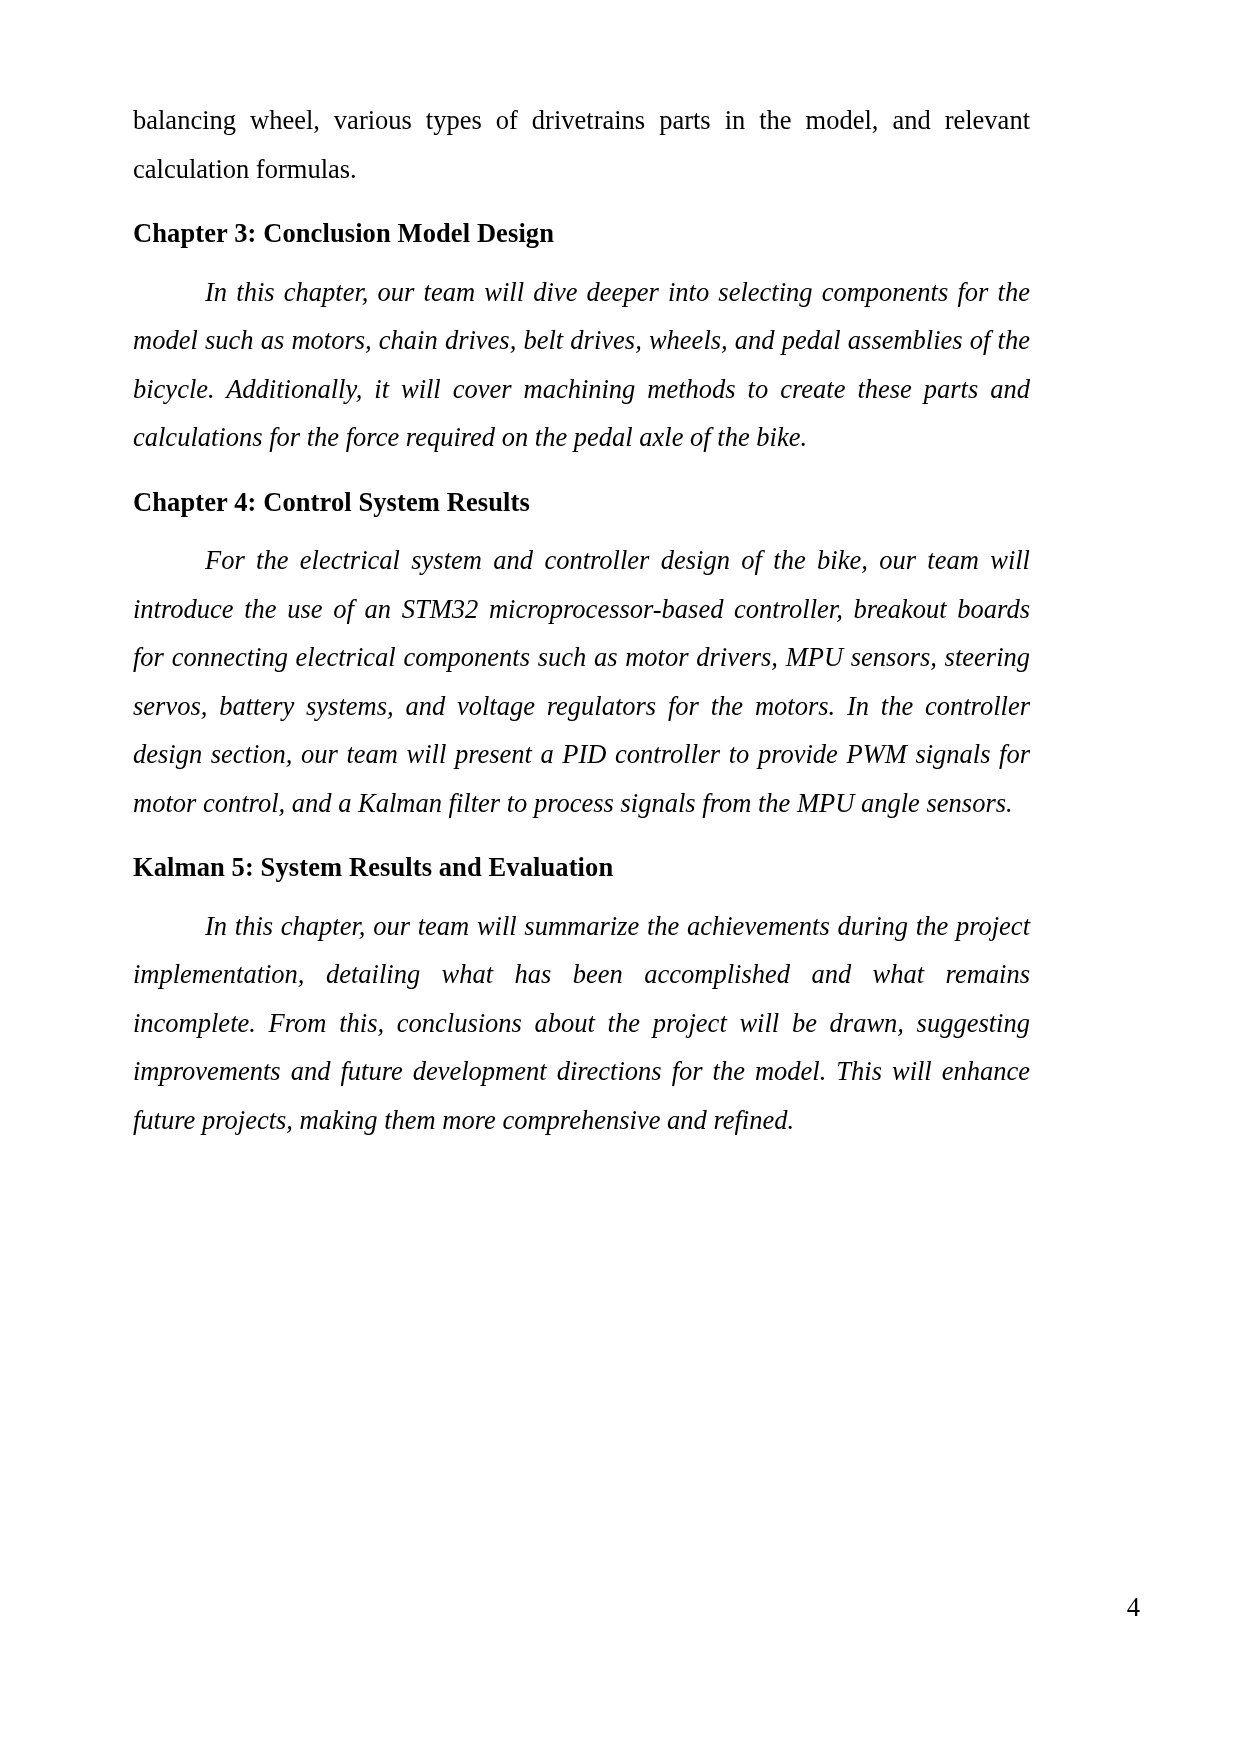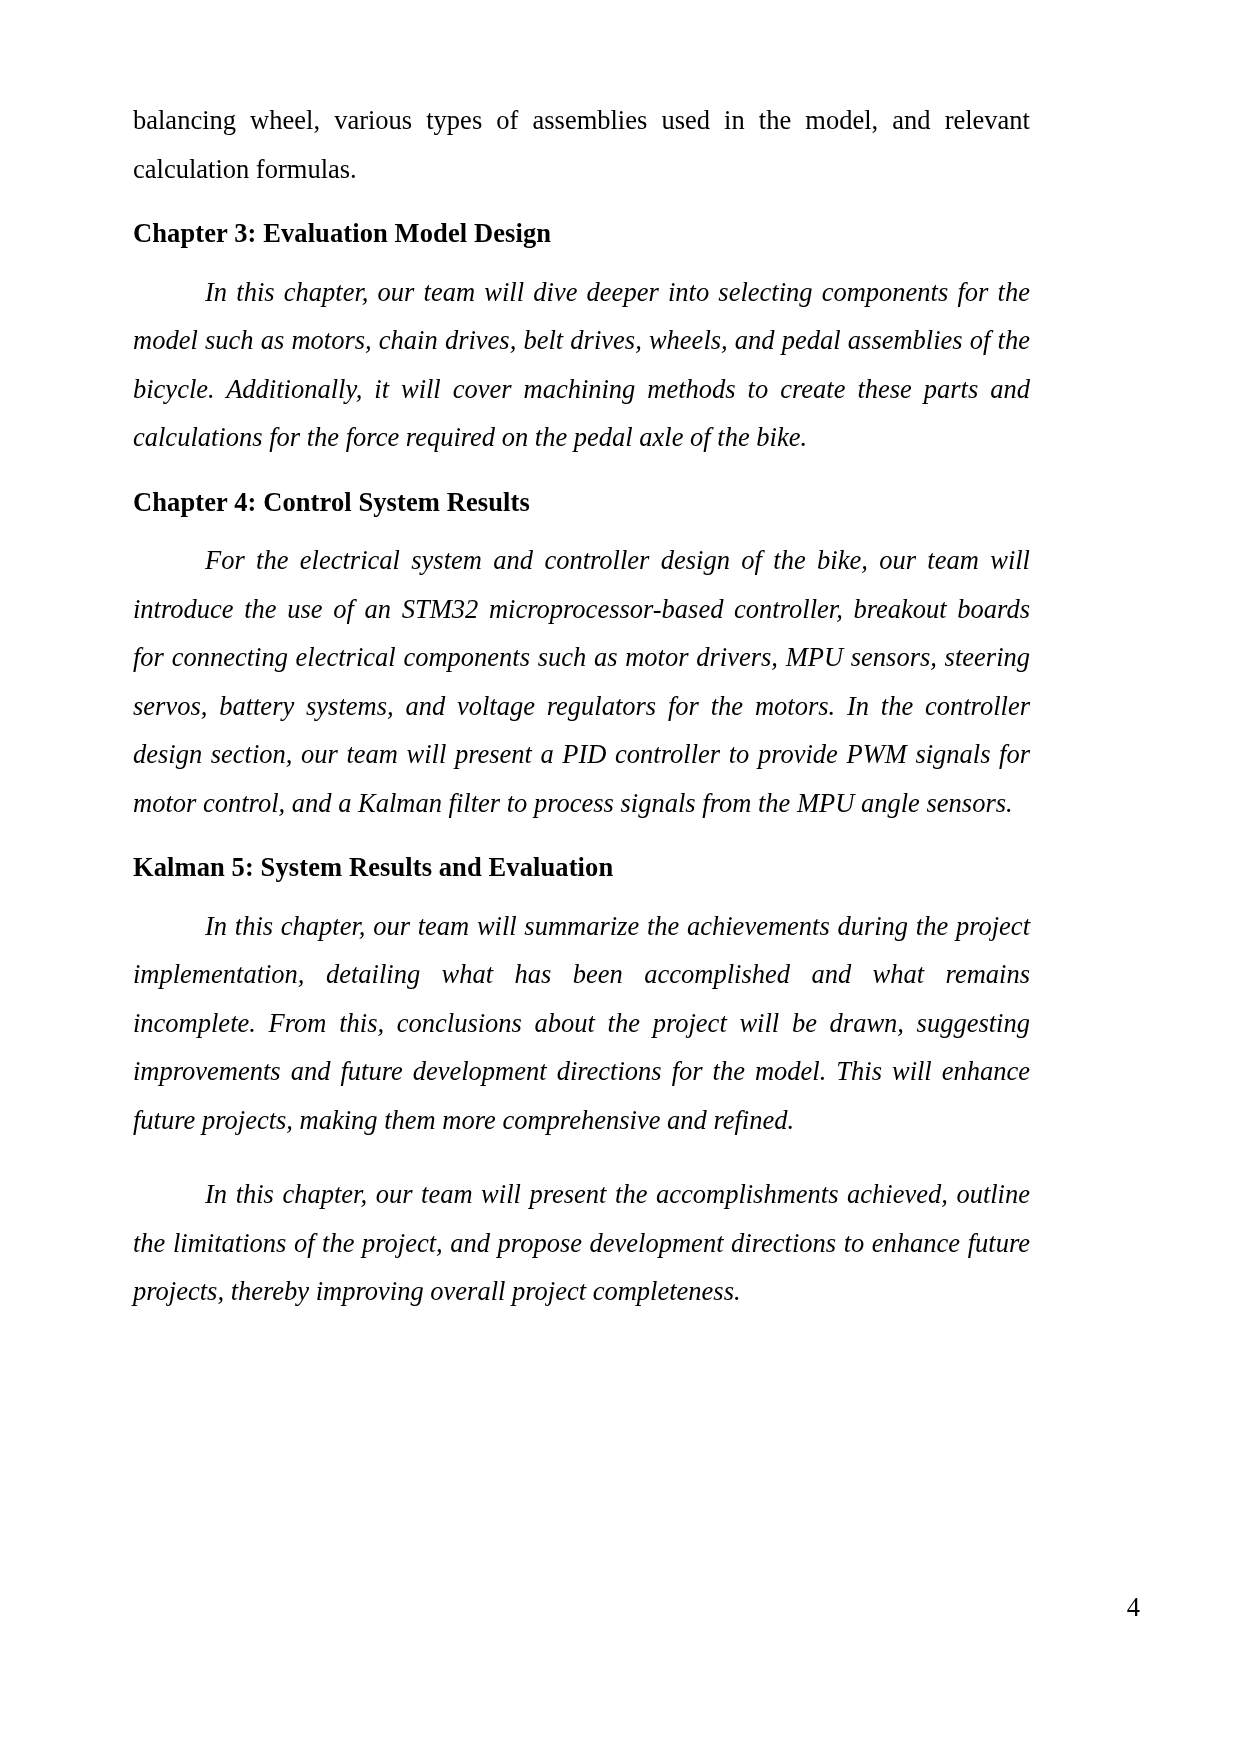--- a/index.html
+++ b/index.html
@@ -60,25 +60,25 @@
     color: #000000;
   }
 </style>
 </head>
 <body>
 
 <div class="page">
 
   <div class="content">
 
-    <p class="para cont">balancing wheel, various types of assemblies used in the model, and relevant calculation formulas.</p>
+    <p class="para cont">balancing wheel, various types of drivetrains parts in the model, and relevant calculation formulas.</p>
 
     <div class="gap-after-para"></div>
 
-    <h2 class="heading">Chapter 3: Evaluation Model Design</h2>
+    <h2 class="heading">Chapter 3: Conclusion Model Design</h2>
 
     <div class="gap-after-heading"></div>
 
     <p class="para indent">In this chapter, our team will dive deeper into selecting components for the model such as motors, chain drives, belt drives, wheels, and pedal assemblies of the bicycle. Additionally, it will cover machining methods to create these parts and calculations for the force required on the pedal axle of the bike.</p>
 
     <div class="gap-after-para"></div>
 
     <h2 class="heading">Chapter 4: Control System Results</h2>
 
     <div class="gap-after-heading"></div>
@@ -91,19 +91,18 @@
 
     <div class="gap-after-heading"></div>
 
     <p class="para indent">In this chapter, our team will summarize the achievements during the project implementation, detailing what has been accomplished and what remains incomplete. From this, conclusions about the project will be drawn, suggesting improvements and future development directions for the model. This will enhance future projects, making them more comprehensive and refined.</p>
 
     <div class="gap-after-para"></div>
 
 
     <div class="gap-after-heading"></div>
 
-    <p class="para indent">In this chapter, our team will present the accomplishments achieved, outline the limitations of the project, and propose development directions to enhance future projects, thereby improving overall project completeness.</p>
 
   </div>
 
   <div class="page-number">4</div>
 
 </div>
 
 </body></html>

